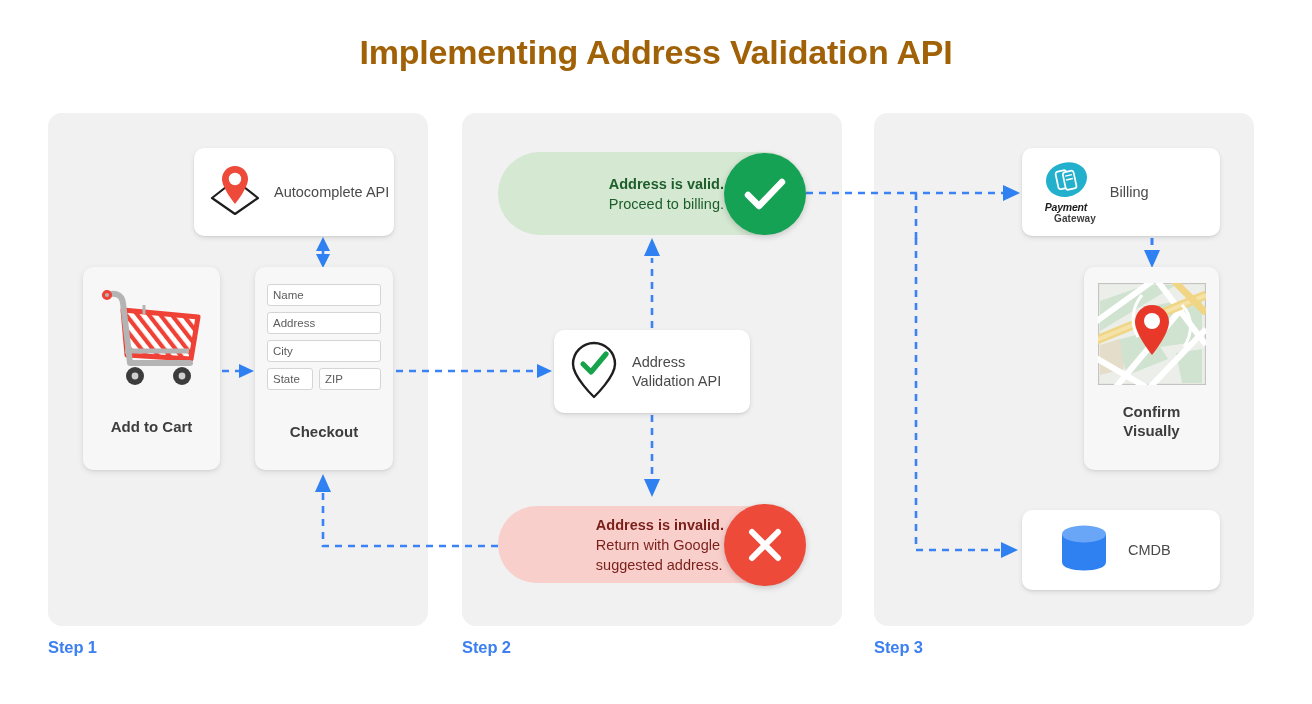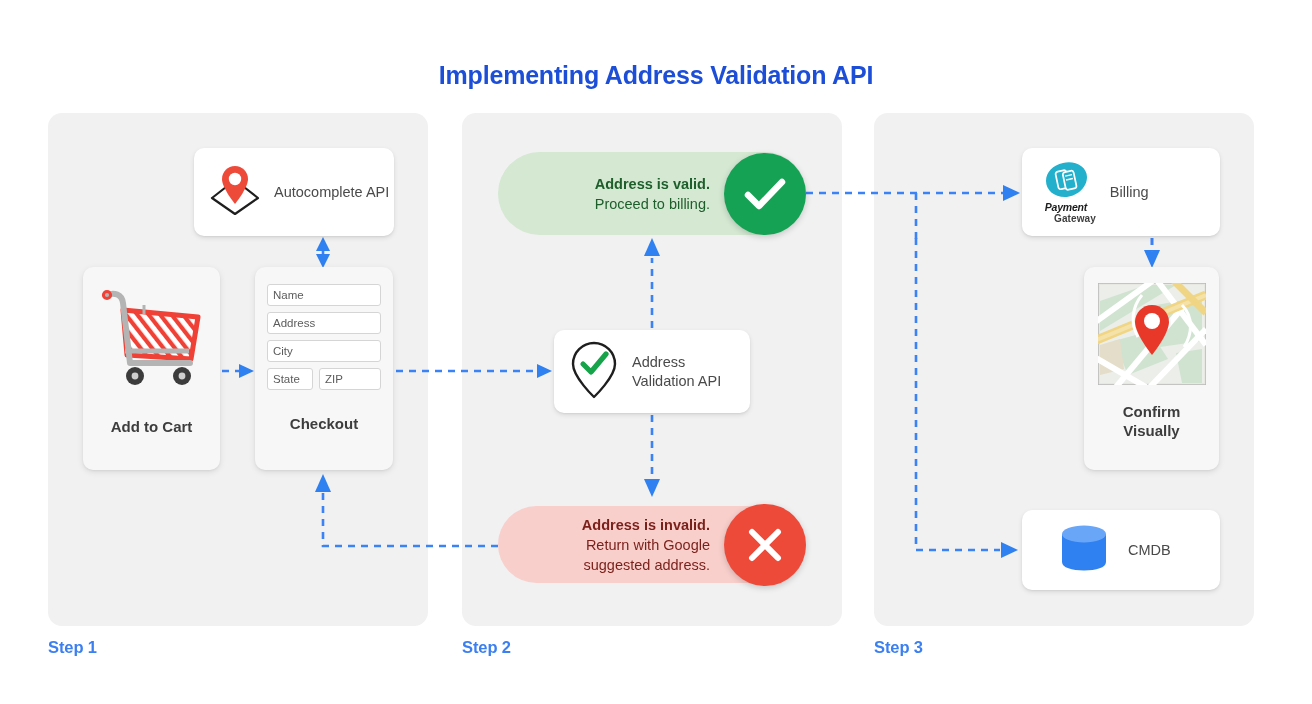--- a/index.html
+++ b/index.html
@@ -7,23 +7,22 @@
     width: 1312px; height: 704px;
     background: #ffffff;
     font-family: "Liberation Sans", sans-serif;
     overflow: hidden;
   }
   #stage { position: relative; width: 1312px; height: 704px; }
 
   .page-title {
     position: absolute; left: 0; top: 33px; width: 1312px;
     text-align: center;
-    font-size: 25px; font-weight: bold; color: #1d4ed8;
+    font-size: 34px; font-weight: bold; color: #a16207;
     letter-spacing: -0.2px;
-    margin-top: 28px;
   }
 
   
   .panel {
     position: absolute;
     background: #f1f1f1;
     border-radius: 14px;
   }
   #panel-1 { left: 48px;  top: 113px; width: 380px; height: 513px; }
   #panel-2 { left: 462px; top: 113px; width: 380px; height: 513px; }
@@ -72,20 +71,21 @@
   #card-addtocart .tile-title { margin-top: 24px; }
   .tile-title {
     font-size: 15px; font-weight: bold; color: #3d3d3d;
     text-align: center; line-height: 19px;
   }
 
   #card-checkout {
     left: 255px; top: 267px; width: 138px; height: 203px;
     display: flex; flex-direction: column; align-items: center;
     padding-top: 17px;
+    gap: 8px;
   }
   #card-checkout .tile-title { margin-top: 16px; }
 
   .form-fields { width: 114px; }
   .field {
     border: 1px solid #d5d5d5;
     background: #fff;
     border-radius: 3px;
     height: 22px;
     font-size: 11.5px;
@@ -105,21 +105,21 @@
     display: flex; align-items: center; justify-content: flex-end;
   }
   #pill-valid {
     left: 498px; top: 152px; width: 308px; height: 83px;
     background: #d4e8d2;
   }
   #pill-invalid {
     left: 498px; top: 506px; width: 308px; height: 77px;
     background: #f8cfcb;
   }
-  .pill-text { text-align: right; padding-right: 14px; }
+  .pill-text { }
   .pill-text .line-bold { font-weight: bold; font-size: 14.5px; line-height: 20px; }
   .pill-text .line { font-size: 14.5px; line-height: 20px; }
   #pill-valid .pill-text { color: #1d5e2b; }
   #pill-invalid .pill-text { color: #7a1f1a; }
 
   .status-circle {
     width: 82px; height: 82px; border-radius: 50%;
     display: flex; align-items: center; justify-content: center;
     flex: none;
   }

